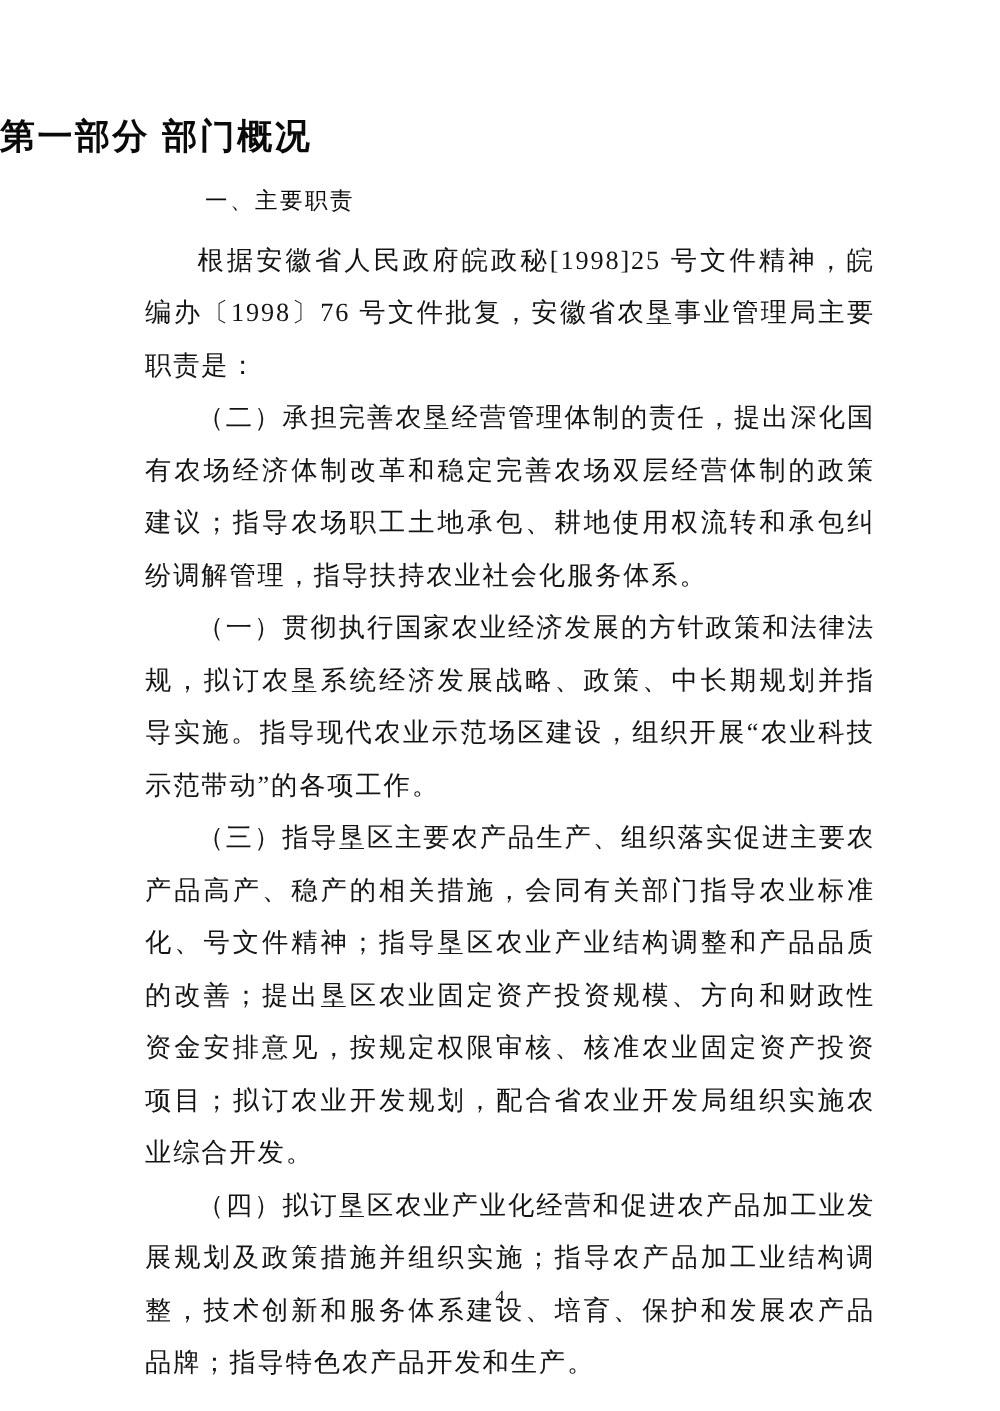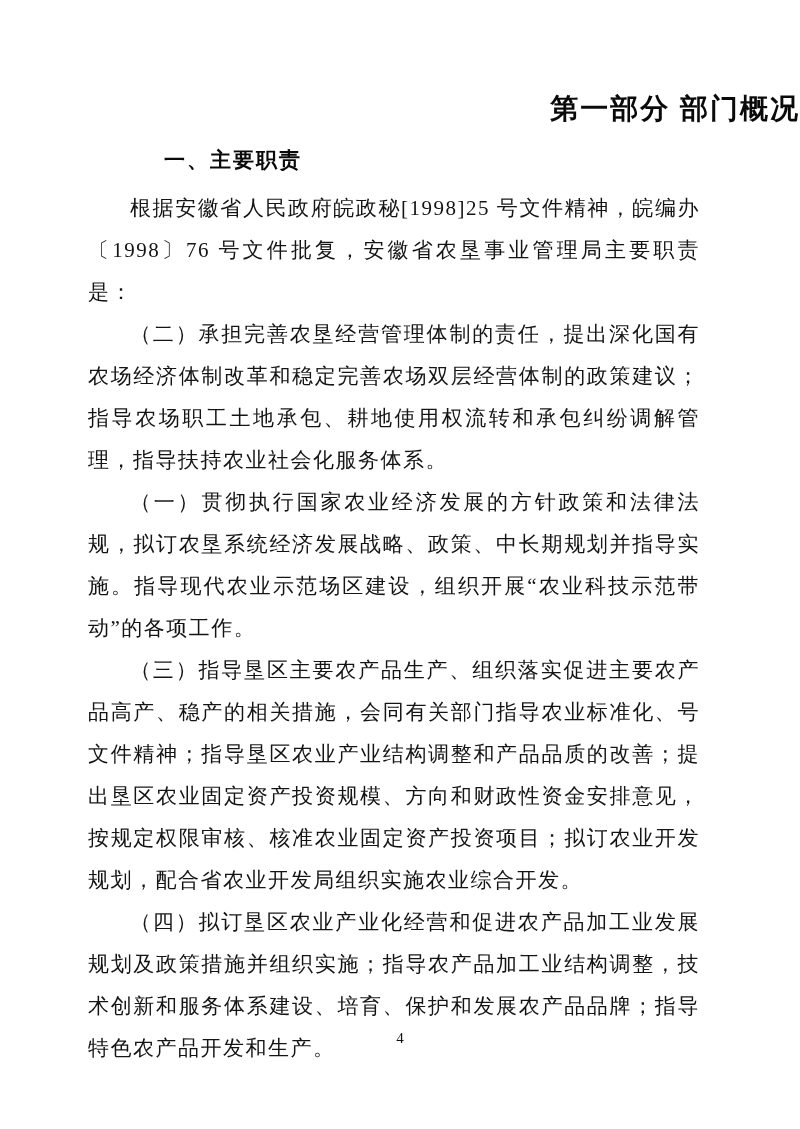--- a/index.html
+++ b/index.html
@@ -11,39 +11,39 @@
     position: relative;
     width: 800px;
     height: 1129px;
     background: #ffffff;
     overflow: hidden;
     color: #111111;
   }
   .doc-title {
     margin: 0;
     padding-top: 92px;
-    text-align: right;
+    text-align: left;
     font-family: "Liberation Sans", "DejaVu Sans", sans-serif;
     font-weight: bold;
     font-size: 28px;
     line-height: 34px;
     letter-spacing: 2px;
     color: #0a0a0a;
   }
   .section-heading {
     margin: 20px 0 0 164px;
     font-family: "Liberation Sans", "DejaVu Sans", sans-serif;
-    font-weight: bold;
-    font-size: 21px;
+    font-weight: normal;
+    font-size: 18px;
     line-height: 28px;
     letter-spacing: 2px;
     color: #0a0a0a;
   }
   .body-text {
-    margin: 13px 100px 0 88px;
+    margin: 13px 100px 0 116px;
     font-family: "Liberation Serif", "DejaVu Serif", serif;
     font-size: 21px;
     line-height: 42px;
     letter-spacing: 1.5px;
     text-align: justify;
     text-justify: inter-character;
     color: #141414;
   }
   .body-text p {
     margin: 0;

